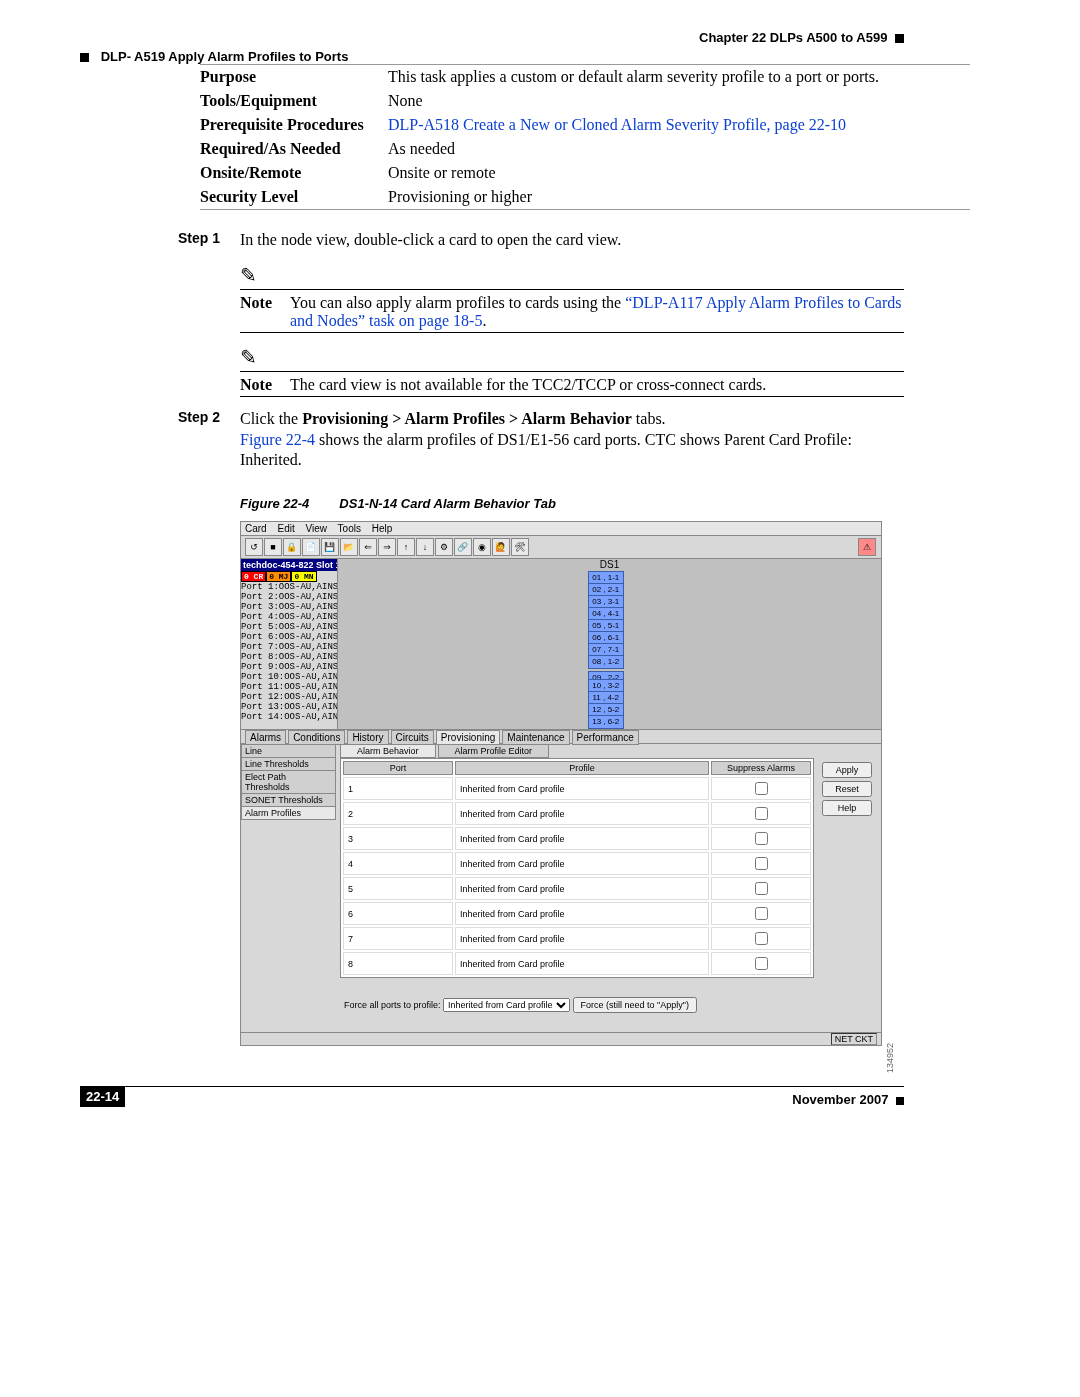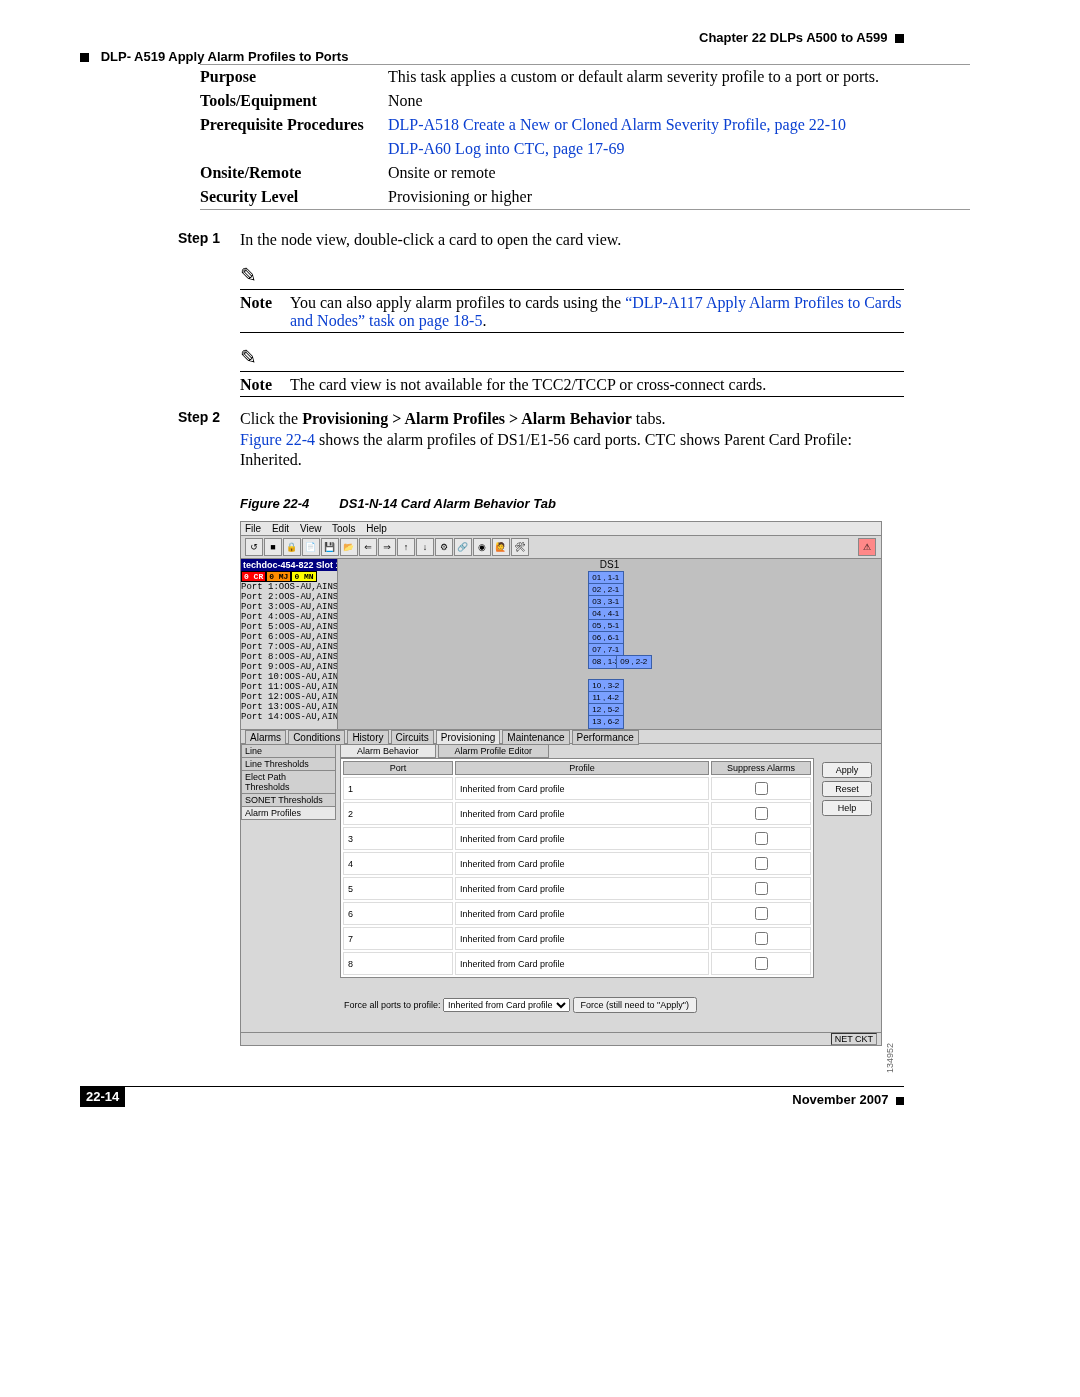--- a/index.html
+++ b/index.html
@@ -311,22 +311,22 @@
     </tr>
     <tr>
       <td class="label">Tools/Equipment</td>
       <td>None</td>
     </tr>
     <tr>
       <td class="label">Prerequisite Procedures</td>
       <td><a class="link">DLP-A518 Create a New or Cloned Alarm Severity Profile, page 22-10</a></td>
     </tr>
     <tr>
-      <td></td>
-      <td><a class="link">DLP-A60 Log into CTC, page 17-69</a></td>
+      <td class="label">Required/As Needed</td>
+      <td>As needed</td>
     </tr>
     <tr>
       <td class="label">Onsite/Remote</td>
       <td>Onsite or remote</td>
     </tr>
     <tr>
       <td class="label">Security Level</td>
       <td>Provisioning or higher</td>
     </tr>
   </tbody>
@@ -368,21 +368,21 @@
       </div>
     </div>
   </div>
 
   <div class="fig-caption">
     <span>Figure 22-4</span><span class="sep"></span><span>DS1-N-14 Card Alarm Behavior Tab</span>
   </div>
 
   <div class="ctc">
     <div class="ctc-menubar">
-      <span>File</span>
+      <span>Card</span>
       <span>Edit</span>
       <span>View</span>
       <span>Tools</span>
       <span>Help</span>
     </div>
     <div class="ctc-toolbar">
       <span class="tb-btn">↺</span>
       <span class="tb-btn">■</span>
       <span class="tb-btn">🔒</span>
       <span class="tb-btn">📄</span>
@@ -429,21 +429,21 @@
         <div style="position:absolute;top:0;left:50%;transform:translateX(-50%);font-size:10px;">DS1</div>
         <div id="graphic-ports">
             <div class="card-port" style="left: 46%; top: 12px;">01 , 1-1</div>
             <div class="card-port" style="left: 46%; top: 24px;">02 , 2-1</div>
             <div class="card-port" style="left: 46%; top: 36px;">03 , 3-1</div>
             <div class="card-port" style="left: 46%; top: 48px;">04 , 4-1</div>
             <div class="card-port" style="left: 46%; top: 60px;">05 , 5-1</div>
             <div class="card-port" style="left: 46%; top: 72px;">06 , 6-1</div>
             <div class="card-port" style="left: 46%; top: 84px;">07 , 7-1</div>
             <div class="card-port" style="left: 46%; top: 96px;">08 , 1-2</div>
-            <div class="card-port" style="left: 46%; top: 96px; margin-left: 28px;">09 , 2-2</div>
+            <div class="card-port" style="left: 46%; top: 112px;">09 , 2-2</div>
             <div class="card-port" style="left: 46%; top: 120px;">10 , 3-2</div>
             <div class="card-port" style="left: 46%; top: 132px;">11 , 4-2</div>
             <div class="card-port" style="left: 46%; top: 144px;">12 , 5-2</div>
             <div class="card-port" style="left: 46%; top: 156px;">13 , 6-2</div>
           </div>
       </div>
     </div>
     <div class="ctc-tabs" id="main-tabs"><span>Alarms</span><span>Conditions</span><span>History</span><span>Circuits</span><span class="active">Provisioning</span><span>Maintenance</span><span>Performance</span></div>
     <div class="ctc-lower">
       <div class="side-tabs" id="side-tabs">

